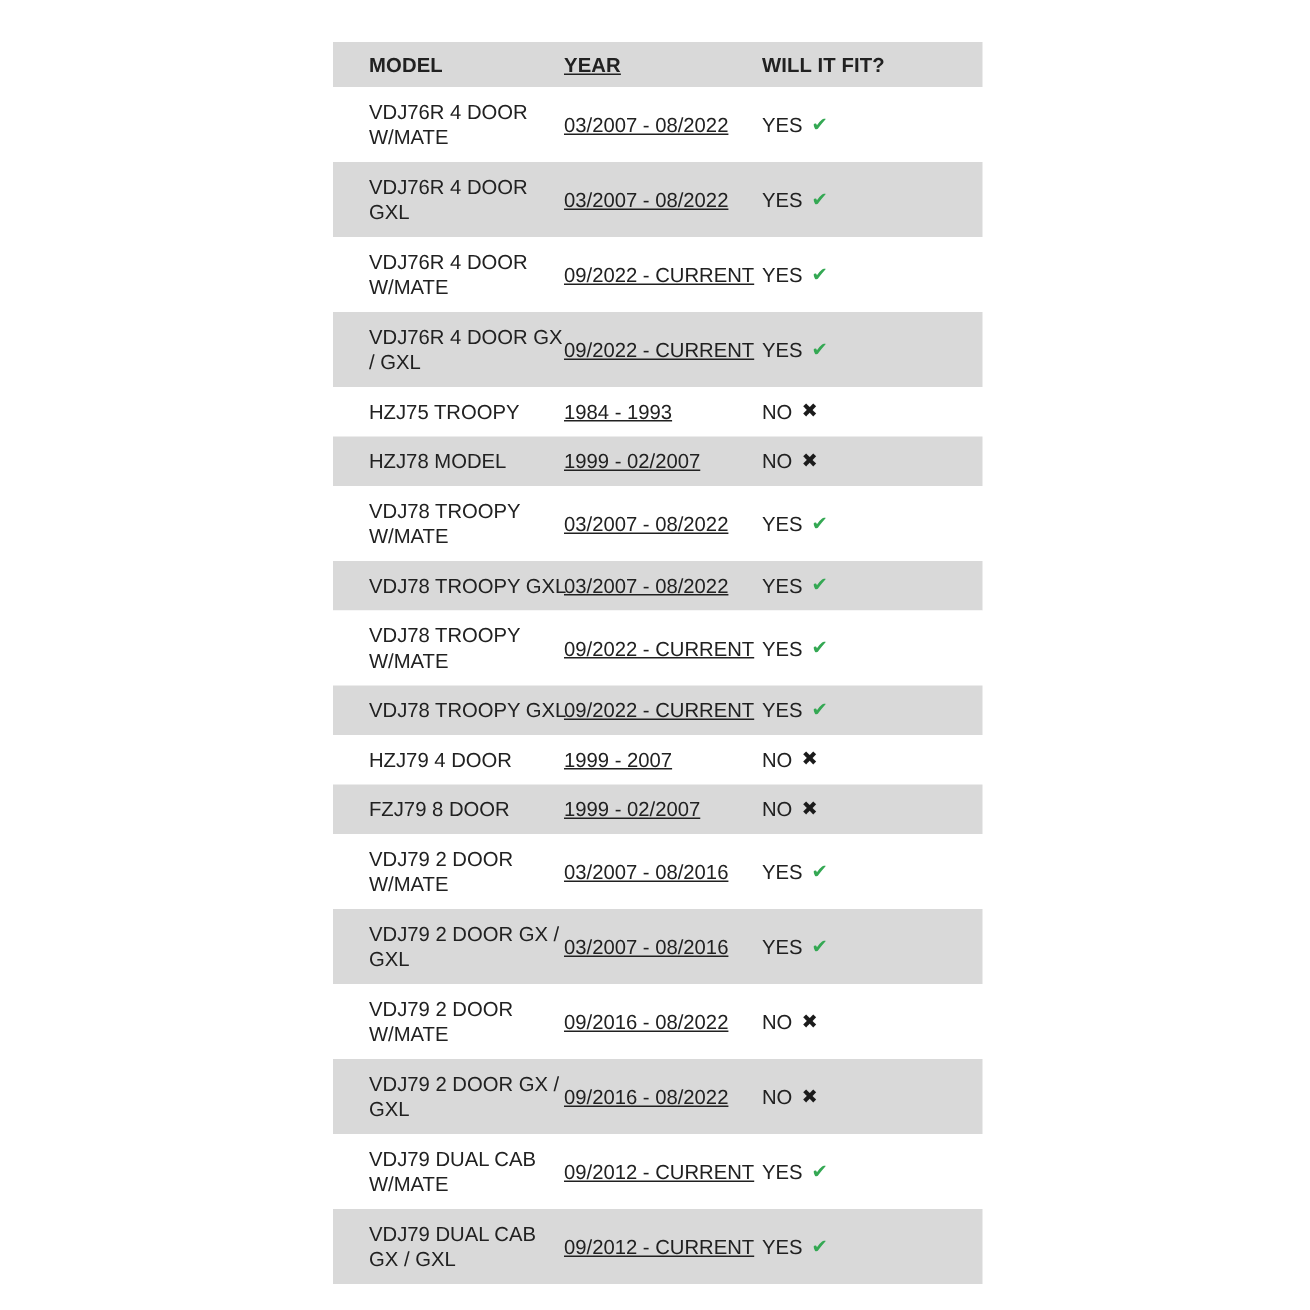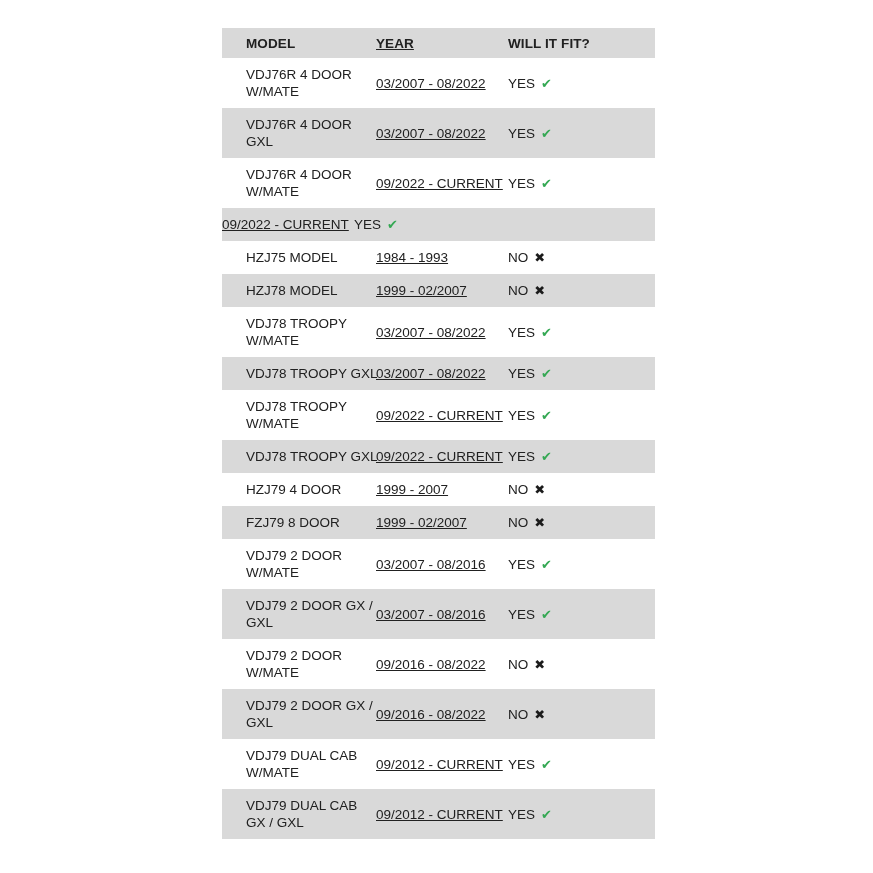--- a/index.html
+++ b/index.html
@@ -32,20 +32,21 @@
   .row.header {
     background: var(--row-gray);
     height: 30px;
     font-weight: 700;
     font-size: 13.5px;
     letter-spacing: 0.1px;
   }
   .body-row {
     padding: 8px 0;
     font-size: 13.5px;
+    justify-content: space-between;
   }
   .cell { flex-shrink: 0; }
   .cell.model {
     width: 154px;
     padding-left: 24px;
   }
   .cell.year { width: 132px; text-decoration: underline; }
   .cell.fit {
     width: 147px;
     display: flex;
@@ -108,30 +109,34 @@
           <div class="model-line">W/MATE</div>
         </div>
     <div class="cell year">09/2022 - CURRENT</div>
     <div class="cell fit">
       <span class="fit-label">YES</span>
       <span class="fit-icon yes">✔</span>
     </div>
   </div>
 
   <div class="row body-row alt">
-    <div class="cell year">09/2022 - CURRENT</div>
-    <div class="cell fit">
-      <span class="fit-label">YES</span>
-      <span class="fit-icon yes">✔</span>
-    </div>
-  </div>
-
-  <div class="row body-row">
-    <div class="cell model">
-          <div class="model-line">HZJ75 MODEL</div>
+    <div class="cell model">
+          <div class="model-line">VDJ76R 4 DOOR GX</div>
+          <div class="model-line">/ GXL</div>
+        </div>
+    <div class="cell year">09/2022 - CURRENT</div>
+    <div class="cell fit">
+      <span class="fit-label">YES</span>
+      <span class="fit-icon yes">✔</span>
+    </div>
+  </div>
+
+  <div class="row body-row">
+    <div class="cell model">
+          <div class="model-line">HZJ75 TROOPY</div>
         </div>
     <div class="cell year">1984 - 1993</div>
     <div class="cell fit">
       <span class="fit-label">NO</span>
       <span class="fit-icon no">✖</span>
     </div>
   </div>
 
   <div class="row body-row alt">
     <div class="cell model">

